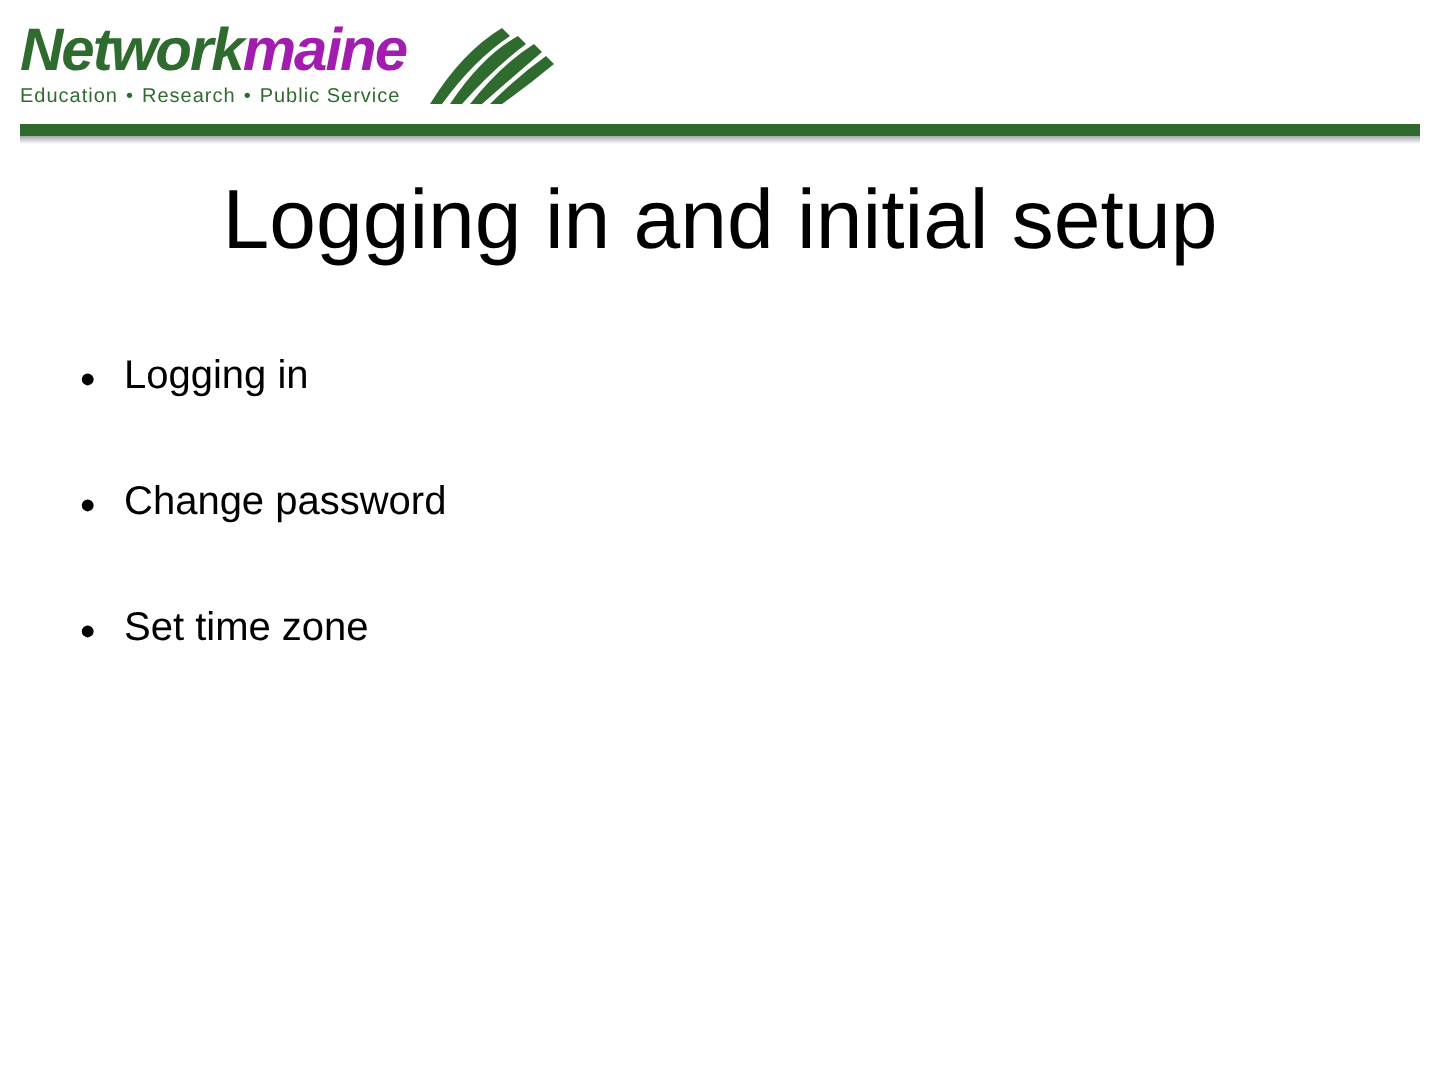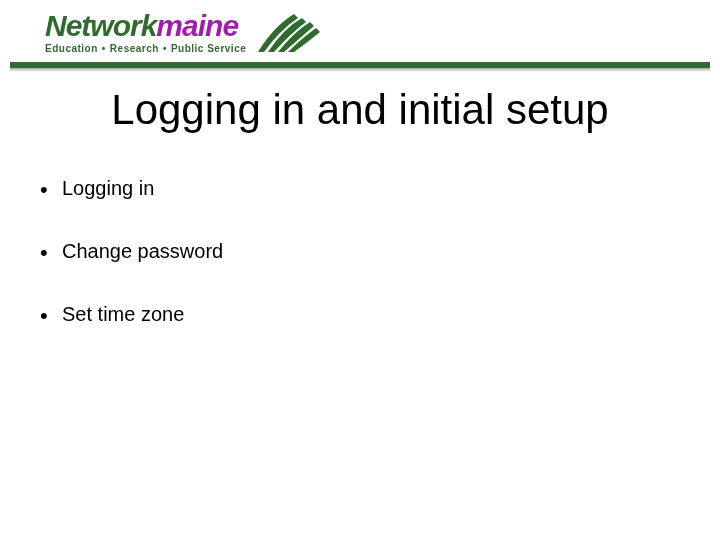--- a/index.html
+++ b/index.html
@@ -18,21 +18,20 @@
   }
   .logo-row {
     display: flex;
     align-items: flex-end;
     gap: 8px;
     padding-bottom: 4px;
   }
   .logo-text {
     display: flex;
     flex-direction: column;
-    margin-left: 35px;
   }
   .brand {
     display: flex;
     align-items: baseline;
     font-weight: bold;
     line-height: 1;
   }
   .brand .net {
     color: #2f6b2f;
     font-size: 30px;
@@ -41,21 +40,21 @@
   }
   .brand .maine {
     color: #a21caf;
     font-size: 30px;
     font-style: italic;
     letter-spacing: -1px;
   }
   .tagline {
     color: #2f6b2f;
     font-size: 10px;
-    font-weight: bold;
+    font-weight: normal;
     letter-spacing: 0.5px;
     margin-top: 2px;
   }
   .tagline .dot {
     color: #2f6b2f;
     margin: 0 4px;
   }
   .logo-mark svg {
     display: block;
   }

